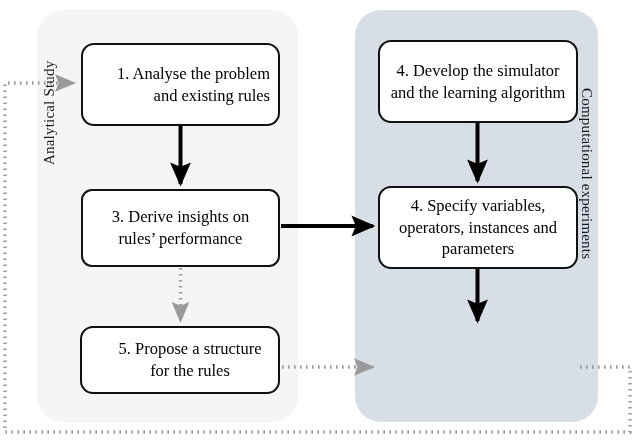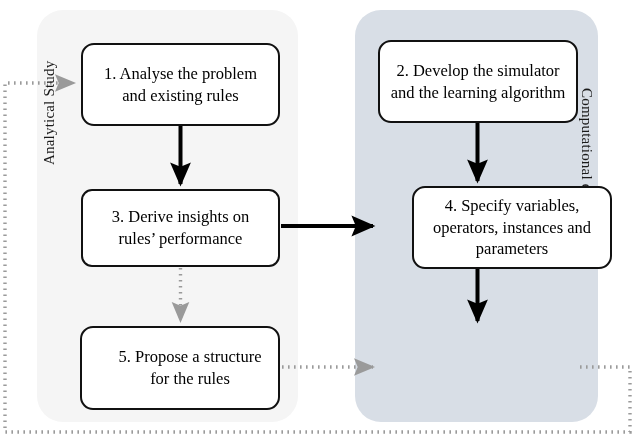--- a/index.html
+++ b/index.html
@@ -71,25 +71,25 @@
     border-radius: 13px;
     display: flex;
     align-items: center;
     justify-content: center;
     text-align: center;
     font-size: 16.5px;
     line-height: 1.32;
     color: #000000;
     padding: 2px 8px;
   }
-  #node-1 { left: 81px;  top: 43px;  width: 199px; height: 83px; }
+  #node-1 { left: 81px;  top: 43px;  width: 199px; height: 83px; text-align: right; }
   #node-2 { left: 378px; top: 40px;  width: 200px; height: 83px; }
   #node-3 { left: 81px;  top: 189px; width: 199px; height: 78px; border-radius: 11px; }
-  #node-4 { left: 378px; top: 186px; width: 200px; height: 83px; margin-left: 34px; }
-  #node-5 { left: 80px;  top: 326px; width: 200px; height: 84px; padding-left: 28px; }
+  #node-4 { left: 378px; top: 186px; width: 200px; height: 83px; }
+  #node-5 { left: 80px;  top: 326px; width: 200px; height: 68px; padding-left: 28px; }
   #node-6 { left: 378px; top: 326px; width: 200px; height: 80px; }
   .node-text { display: block; }
 </style>
 </head>
 <body>
 
 <div id="figure">
 
   <div class="panel" id="panel-analytical"></div>
 
@@ -122,21 +122,21 @@
 
   <div class="panel-label" id="label-analytical">Analytical Study</div>
 
   <div class="panel-label" id="label-computational">Computational experiments</div>
 
   <div class="node" id="node-1">
     <span class="node-text">1. Analyse the problem and existing rules</span>
   </div>
 
   <div class="node" id="node-2">
-    <span class="node-text">2. Develop the simulator and the learning algorithm</span>
+    <span class="node-text">4. Develop the simulator and the learning algorithm</span>
   </div>
 
   <div class="node" id="node-3">
     <span class="node-text">3. Derive insights on rules’ performance</span>
   </div>
 
   <div class="node" id="node-4">
     <span class="node-text">4. Specify variables, operators, instances and parameters</span>
   </div>
 

